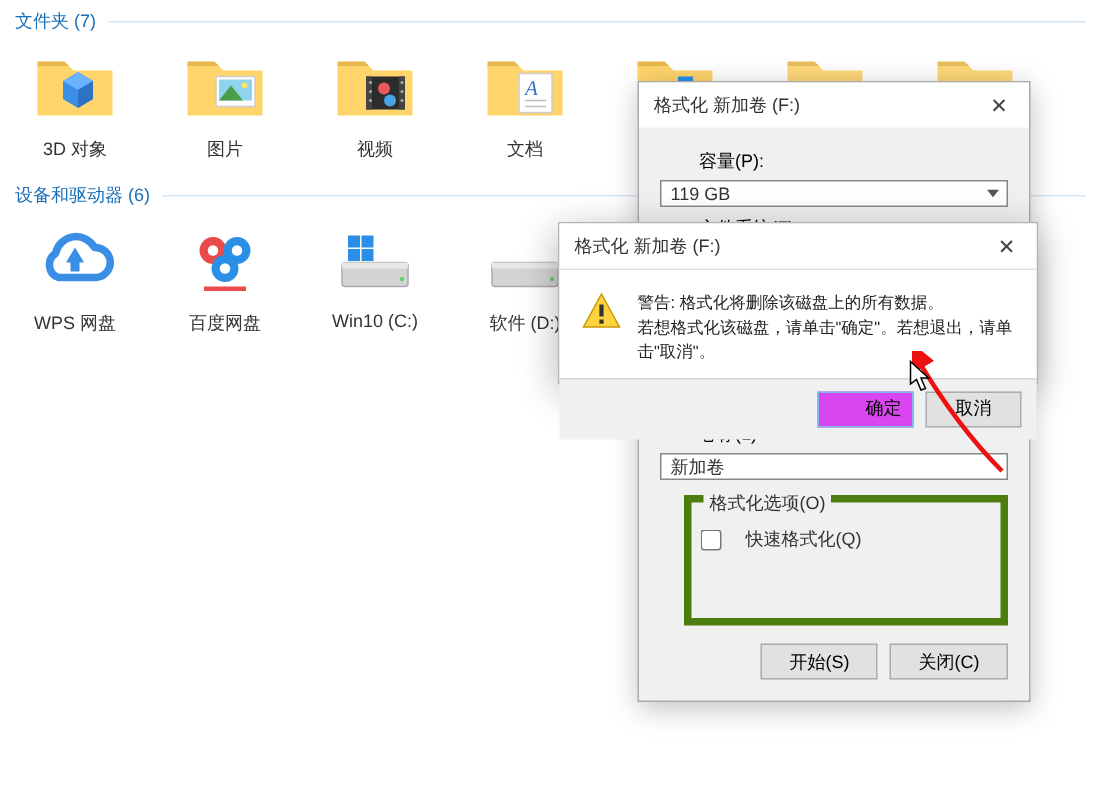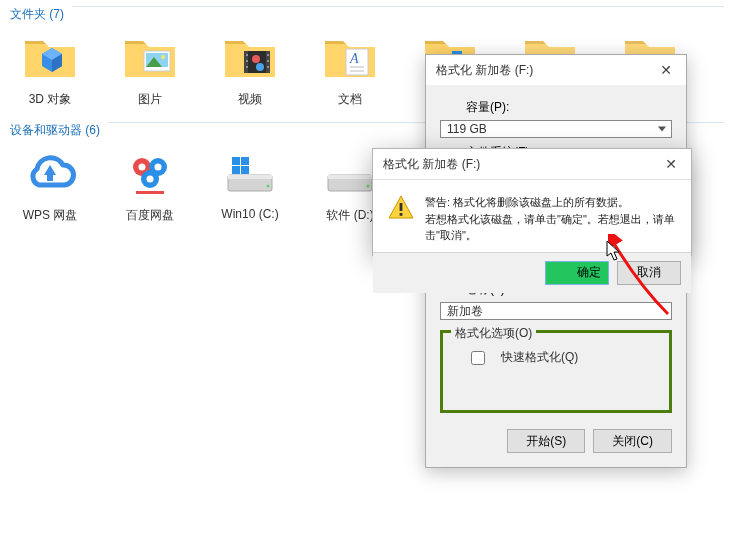--- a/index.html
+++ b/index.html
@@ -9,21 +9,21 @@
       font-size: 12px;
       background: #fff;
       position: relative;
       overflow: hidden;
     }
     .section-header {
       color: #1a6fb8;
       font-size: 12px;
       padding: 6px 10px 4px;
       display: flex;
-      align-items: flex-start;
+      align-items: center;
       gap: 4px;
     }
     .section-line {
       flex: 1;
       border-top: 1px solid #d8e6f2;
       margin-left: 4px;
     }
     .icons-row {
       display: flex;
       gap: 28px;
@@ -100,23 +100,24 @@
       height: 24px;
       padding: 2px 18px;
       background: #e1e1e1;
       border: 1px solid #adadad;
       font-size: 12px;
       cursor: pointer;
       display: inline-flex; align-items: center; justify-content:center;
     }
     .group-box {
       margin-top: 10px;
-      border: 3px solid #4d7c0f;
-      padding: 16px 28px 12px;
+      border: 5px solid #4d7c0f;
+      padding: 16px 6px 12px;
       position: relative;
+      margin-left: 16px;
     }
     .group-box .legend {
       position: absolute; top: -8px; left: 8px;
       background: #f0f0f0;
       padding: 0 4px;
       font-size: 12px;
     }
     .chk { display: flex; align-items:center; gap:16px; font-size:12px; }
     .chk input { width:14px;height:14px; }
     .btn-row {
@@ -147,21 +148,21 @@
       padding: 8px 10px;
       display: flex; justify-content: flex-end; gap: 8px;
     }
     .warn-btn {
       min-width: 64px; height: 24px;
       background: #e1e1e1;
       border: 1px solid #adadad;
       font-size: 12px;
       cursor: pointer;
     }
-    .warn-btn.primary { background: #22c55e; border-color:#7eb4ea;padding-left:24px; }
+    .warn-btn.primary { background: #d946ef; border-color:#7eb4ea;padding-left:24px; }
     
     .arrow {
       position: absolute;
       left: 608px; top: 234px;
       pointer-events: none;
     }
     
     .cursor {
       position: absolute;
       left: 606px; top: 240px;

